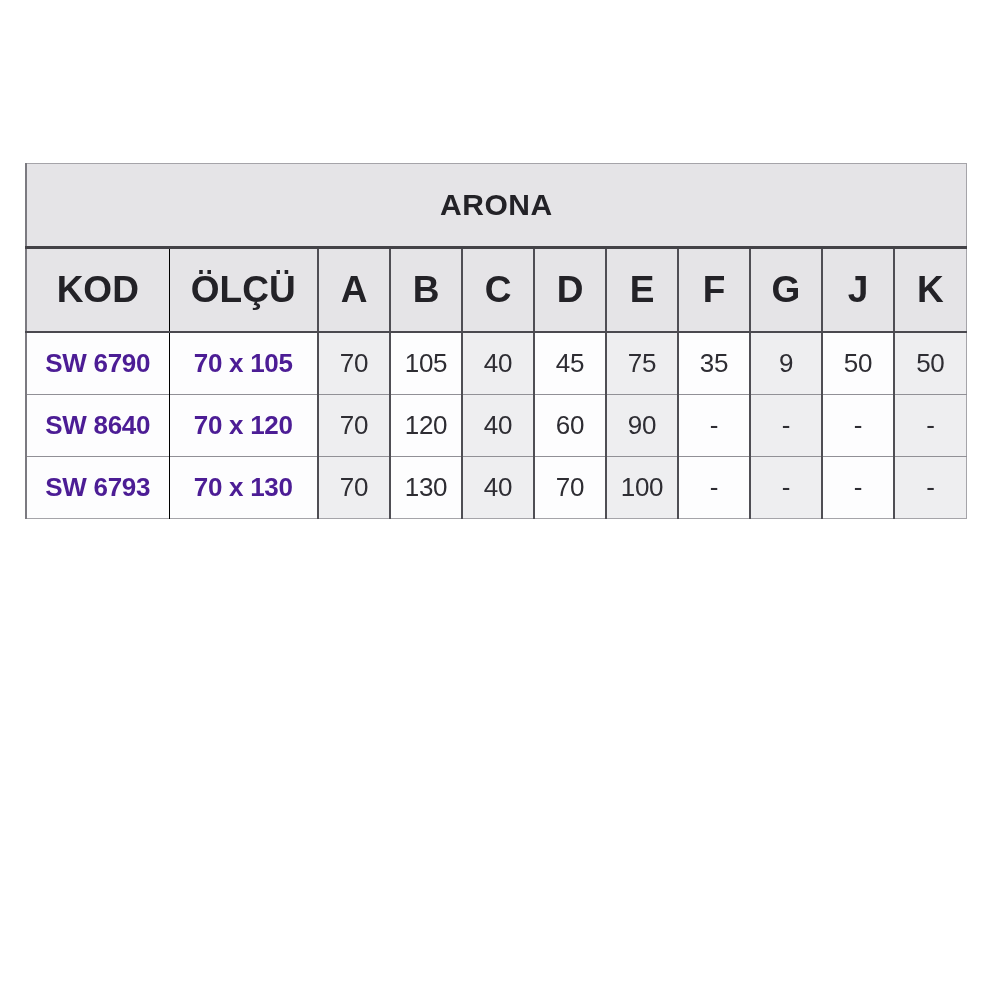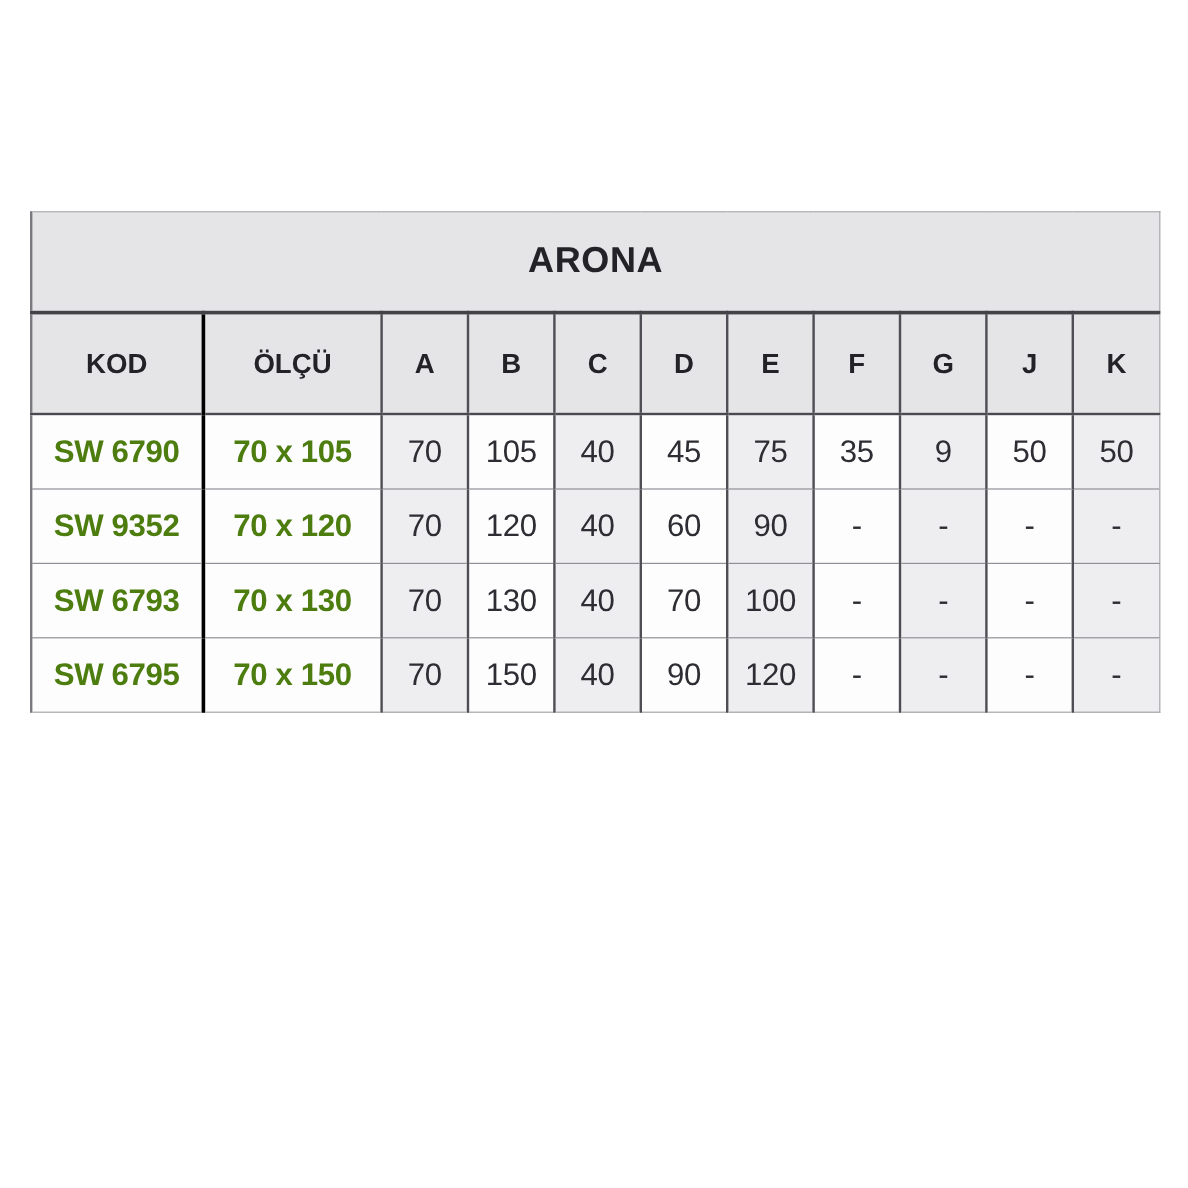--- a/index.html
+++ b/index.html
@@ -13,21 +13,21 @@
   .canvas {
     position: relative;
     width: 990px;
     height: 990px;
     background: #ffffff;
     overflow: hidden;
   }
   .table-wrap {
     position: absolute;
     left: 25px;
-    top: 176px;
+    top: 163px;
     width: 940px;
   }
   table.spec-table {
     border-collapse: collapse;
     table-layout: fixed;
     width: 940px;
     border: 1px solid #a5a4a9;
     border-left: 2px solid #7b7a80;
   }
   
@@ -46,21 +46,21 @@
     color: #232227;
     text-align: center;
     vertical-align: middle;
   }
 
   
   tr.header-row th {
     height: 80px;
     background: #e5e4e7;
     border-bottom: 2px solid #4a494f;
-    font-size: 23px;
+    font-size: 37px;
     font-weight: bold;
     color: #232227;
     text-align: center;
     vertical-align: middle;
     margin-left: 44px;
   }
 
   
   tbody td {
     height: 59px;
@@ -69,24 +69,24 @@
     font-weight: normal;
     color: #2e2d33;
     text-align: center;
     vertical-align: middle;
     background: #fdfdfe;
     letter-spacing: -0.3px;
   }
   tbody td.kod, tbody td.olcu {
     font-weight: 600;
     font-size: 26px;
-    color: #4d7c0f;
+    color: #4c1d95;
   }
   
-  .sep-light { border-left: 3px solid #000000; }
+  .sep-light { border-left: 1px solid #000000; }
   .sep-dark  { border-left: 2px solid #4f4e54; }
   
   tbody td.shade { background: #eeeef0; }
 </style>
 </head>
 <body>
 
 <div class="canvas">
   <div class="table-wrap">
     <table class="spec-table">
@@ -129,21 +129,21 @@
             <td class="sep-dark">105</td>
             <td class="sep-dark shade">40</td>
             <td class="sep-dark">45</td>
             <td class="sep-dark shade">75</td>
             <td class="sep-dark">35</td>
             <td class="sep-dark shade">9</td>
             <td class="sep-dark">50</td>
             <td class="sep-dark shade">50</td>
           </tr>
           <tr>
-            <td class="kod">SW 9352</td>
+            <td class="kod">SW 8640</td>
             <td class="sep-light olcu">70 x 120</td>
             <td class="sep-dark shade">70</td>
             <td class="sep-dark">120</td>
             <td class="sep-dark shade">40</td>
             <td class="sep-dark">60</td>
             <td class="sep-dark shade">90</td>
             <td class="sep-dark">-</td>
             <td class="sep-dark shade">-</td>
             <td class="sep-dark">-</td>
             <td class="sep-dark shade">-</td>
@@ -154,29 +154,16 @@
             <td class="sep-dark shade">70</td>
             <td class="sep-dark">130</td>
             <td class="sep-dark shade">40</td>
             <td class="sep-dark">70</td>
             <td class="sep-dark shade">100</td>
             <td class="sep-dark">-</td>
             <td class="sep-dark shade">-</td>
             <td class="sep-dark">-</td>
             <td class="sep-dark shade">-</td>
           </tr>
-          <tr>
-            <td class="kod">SW 6795</td>
-            <td class="sep-light olcu">70 x 150</td>
-            <td class="sep-dark shade">70</td>
-            <td class="sep-dark">150</td>
-            <td class="sep-dark shade">40</td>
-            <td class="sep-dark">90</td>
-            <td class="sep-dark shade">120</td>
-            <td class="sep-dark">-</td>
-            <td class="sep-dark shade">-</td>
-            <td class="sep-dark">-</td>
-            <td class="sep-dark shade">-</td>
-          </tr>
         </tbody>
     </table>
   </div>
 </div>
 
 </body></html>

